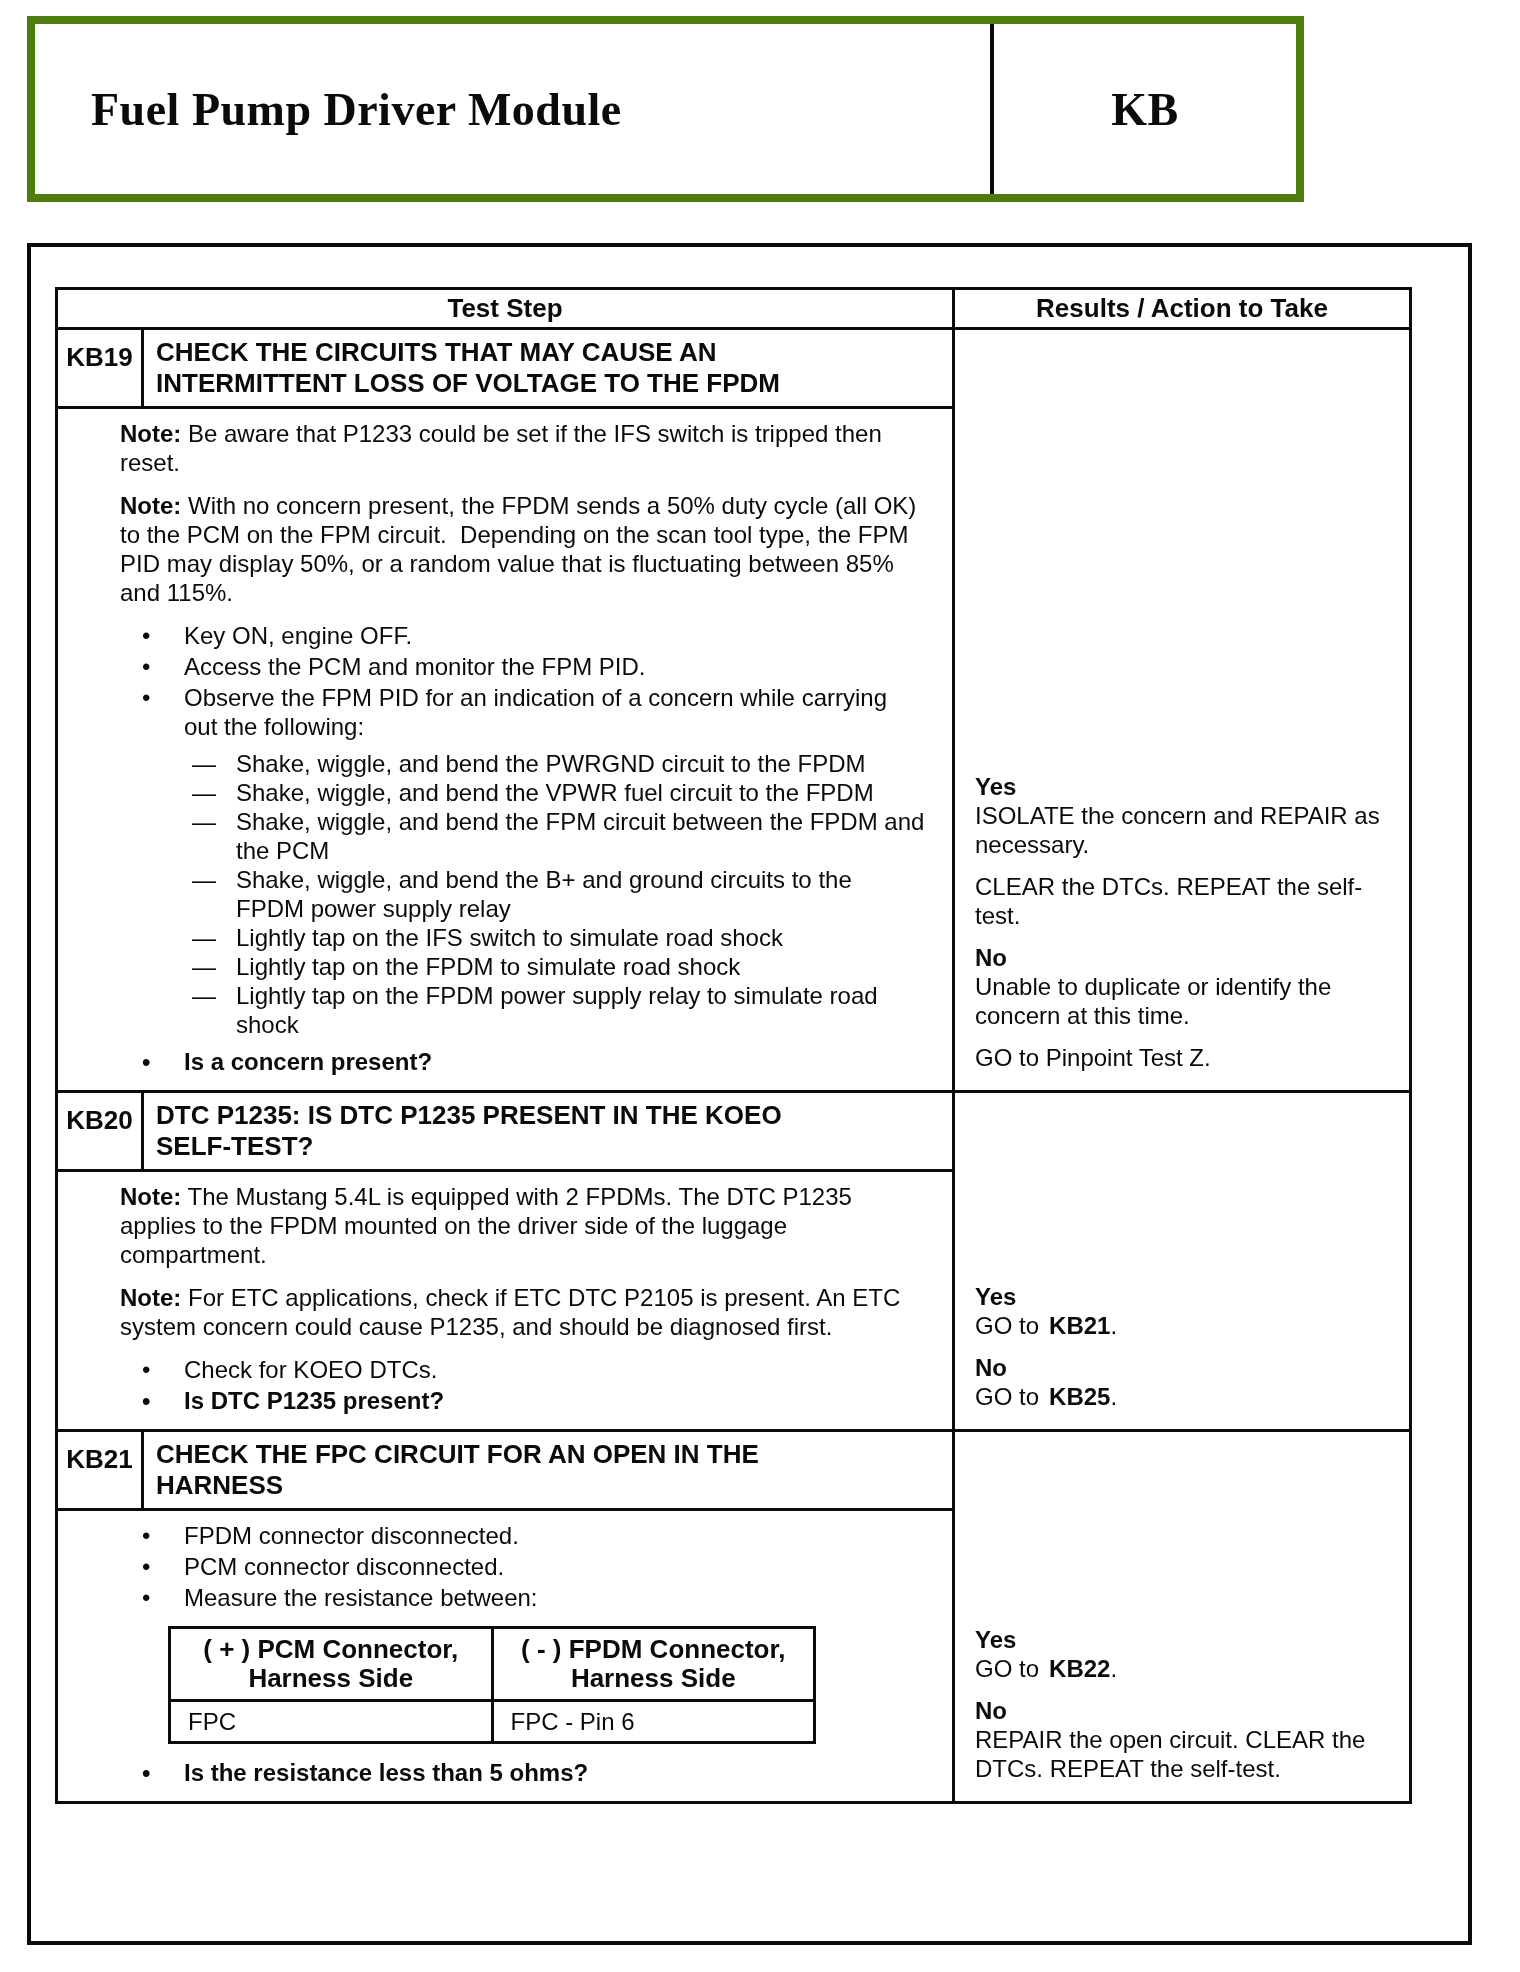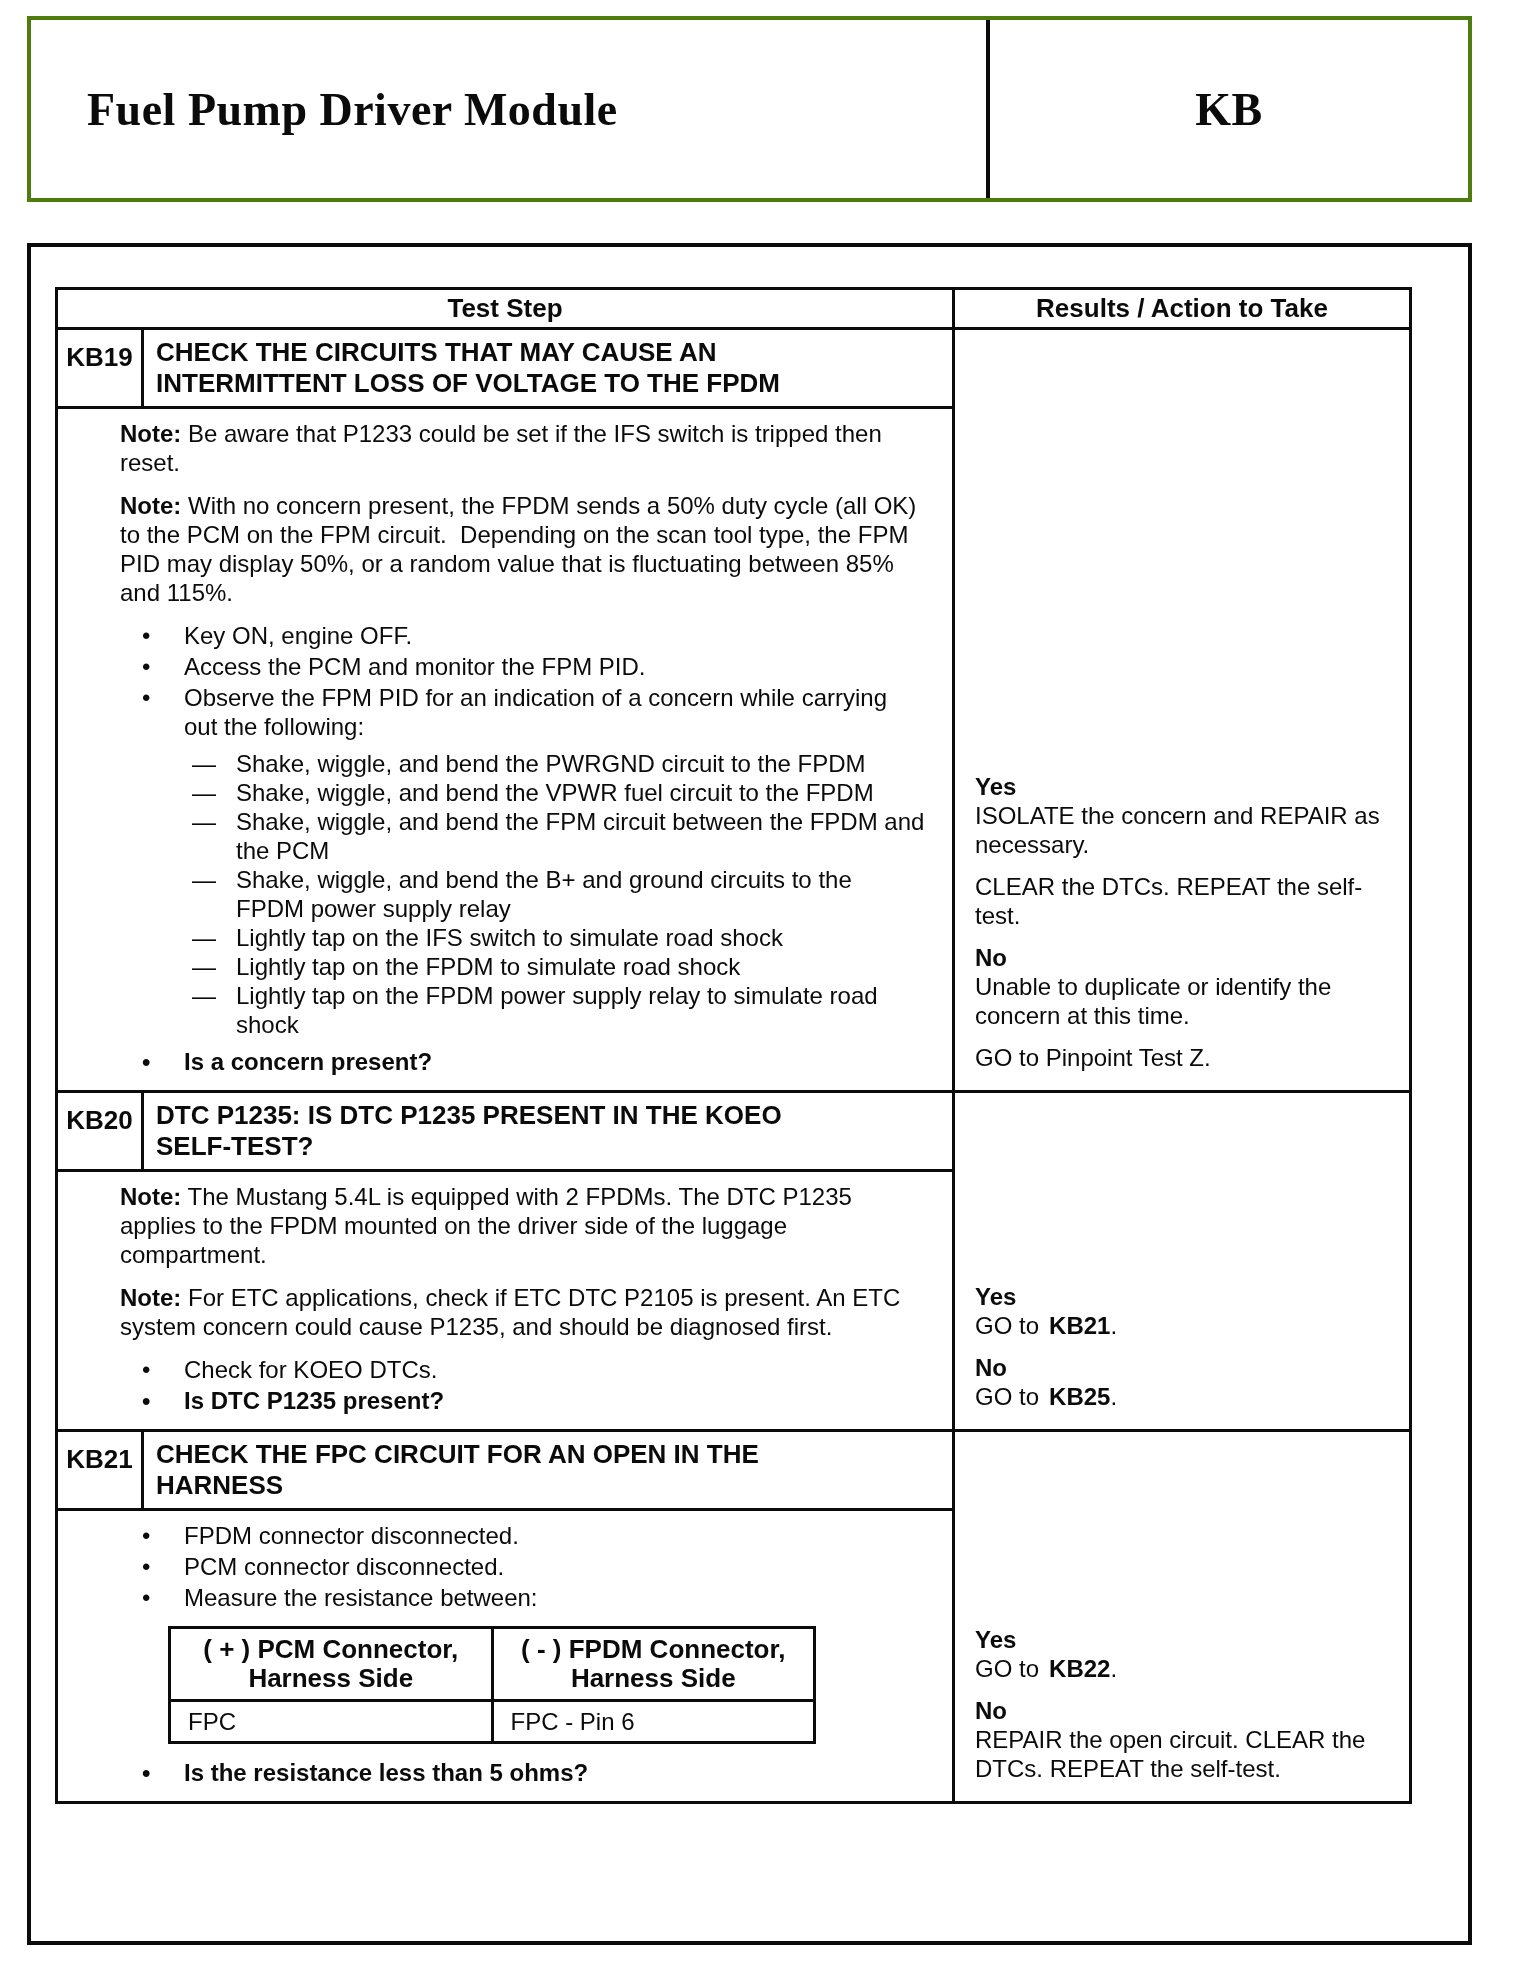--- a/index.html
+++ b/index.html
@@ -10,22 +10,22 @@
     height: 1972px;
     background: #ffffff;
     color: #0b0b0b;
     font-family: "Liberation Sans", sans-serif;
   }
 
   
   .header-box {
     position: absolute;
     left: 27px; top: 16px;
-    width: 1445px; height: 186px;
-    border: 4px solid #4d7c0f;
+    width: 1277px; height: 186px;
+    border: 8px solid #4d7c0f;
     display: flex;
   }
   .header-left {
     flex: 0 0 959px;
     border-right: 4px solid #0b0b0b;
     display: flex; align-items: center;
     padding-left: 56px;
   }
   .header-right {
     flex: 1 1 auto;

